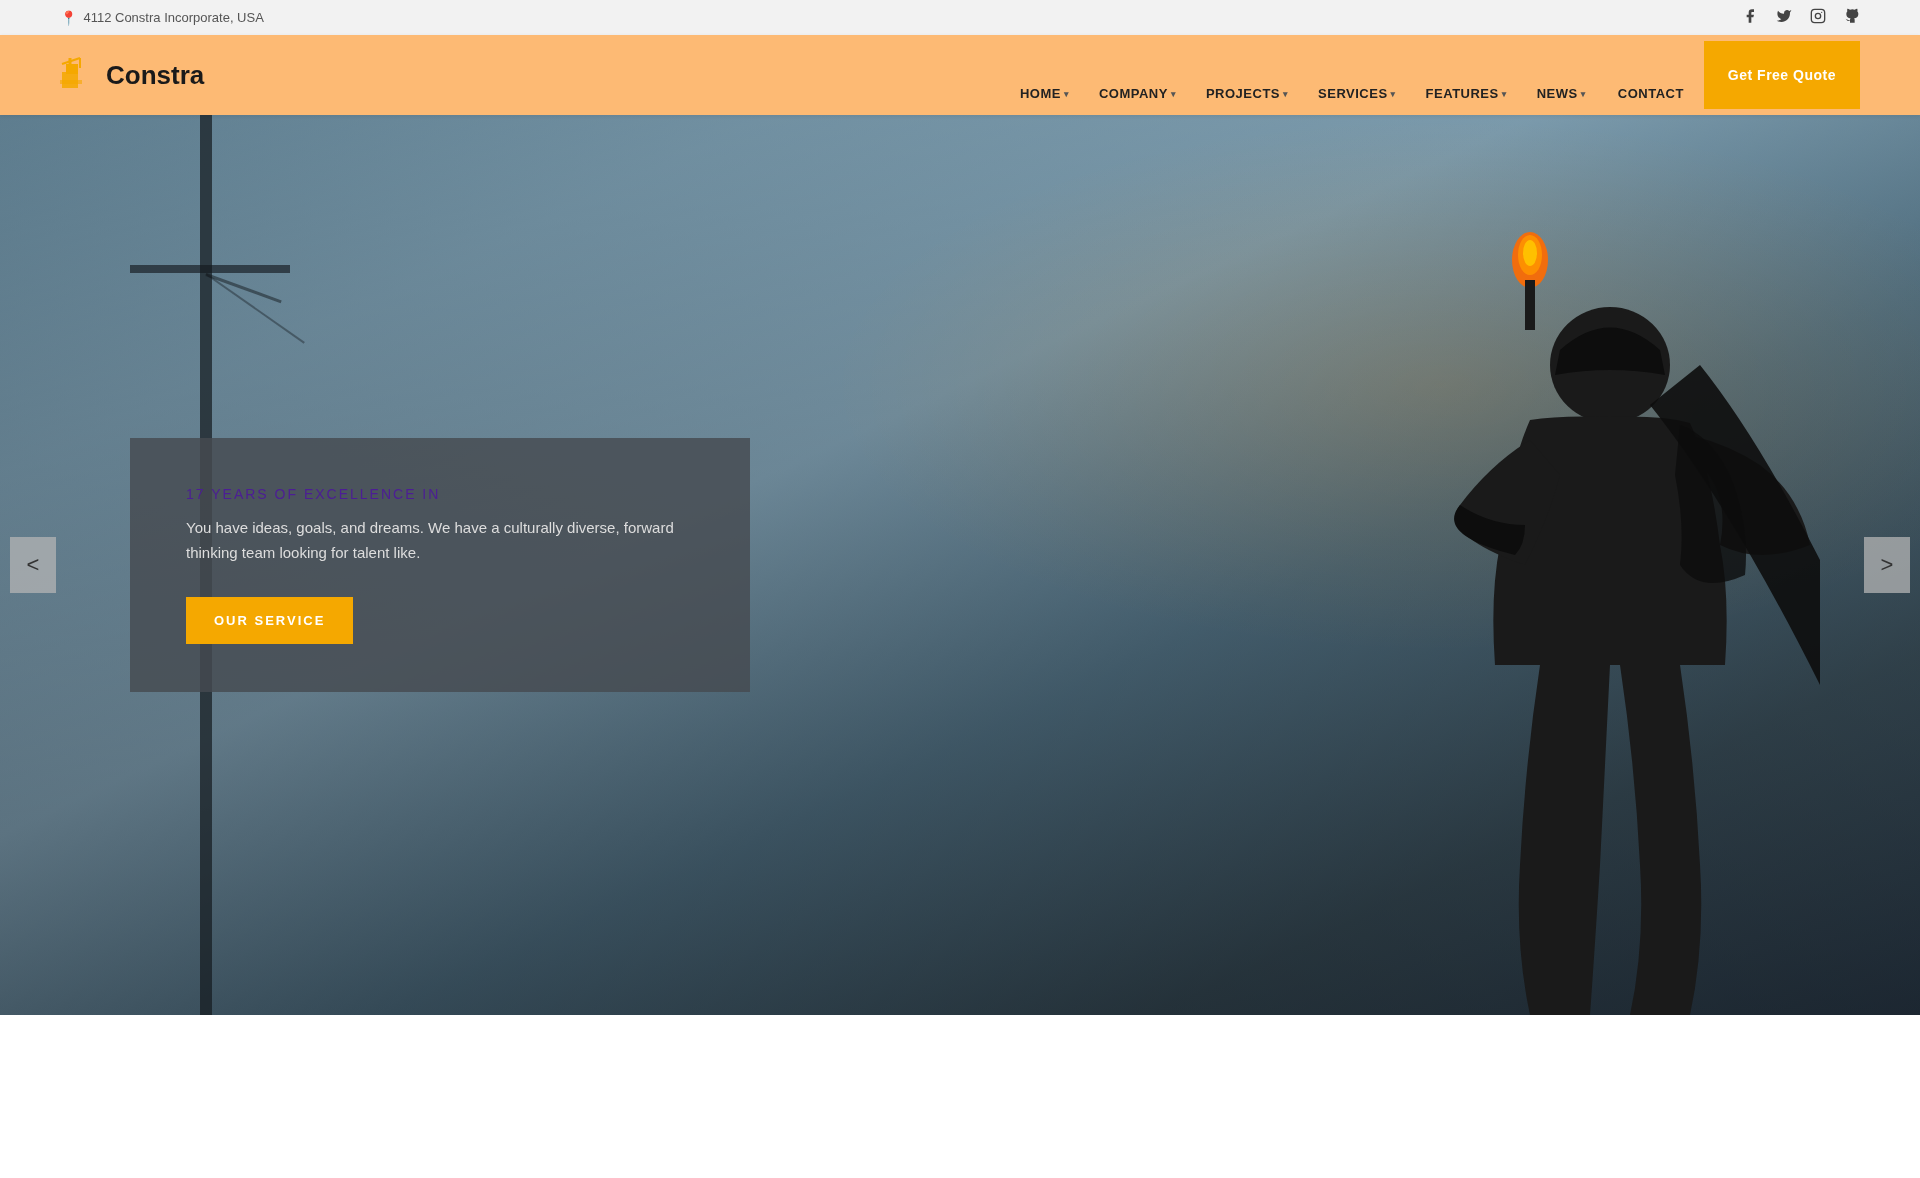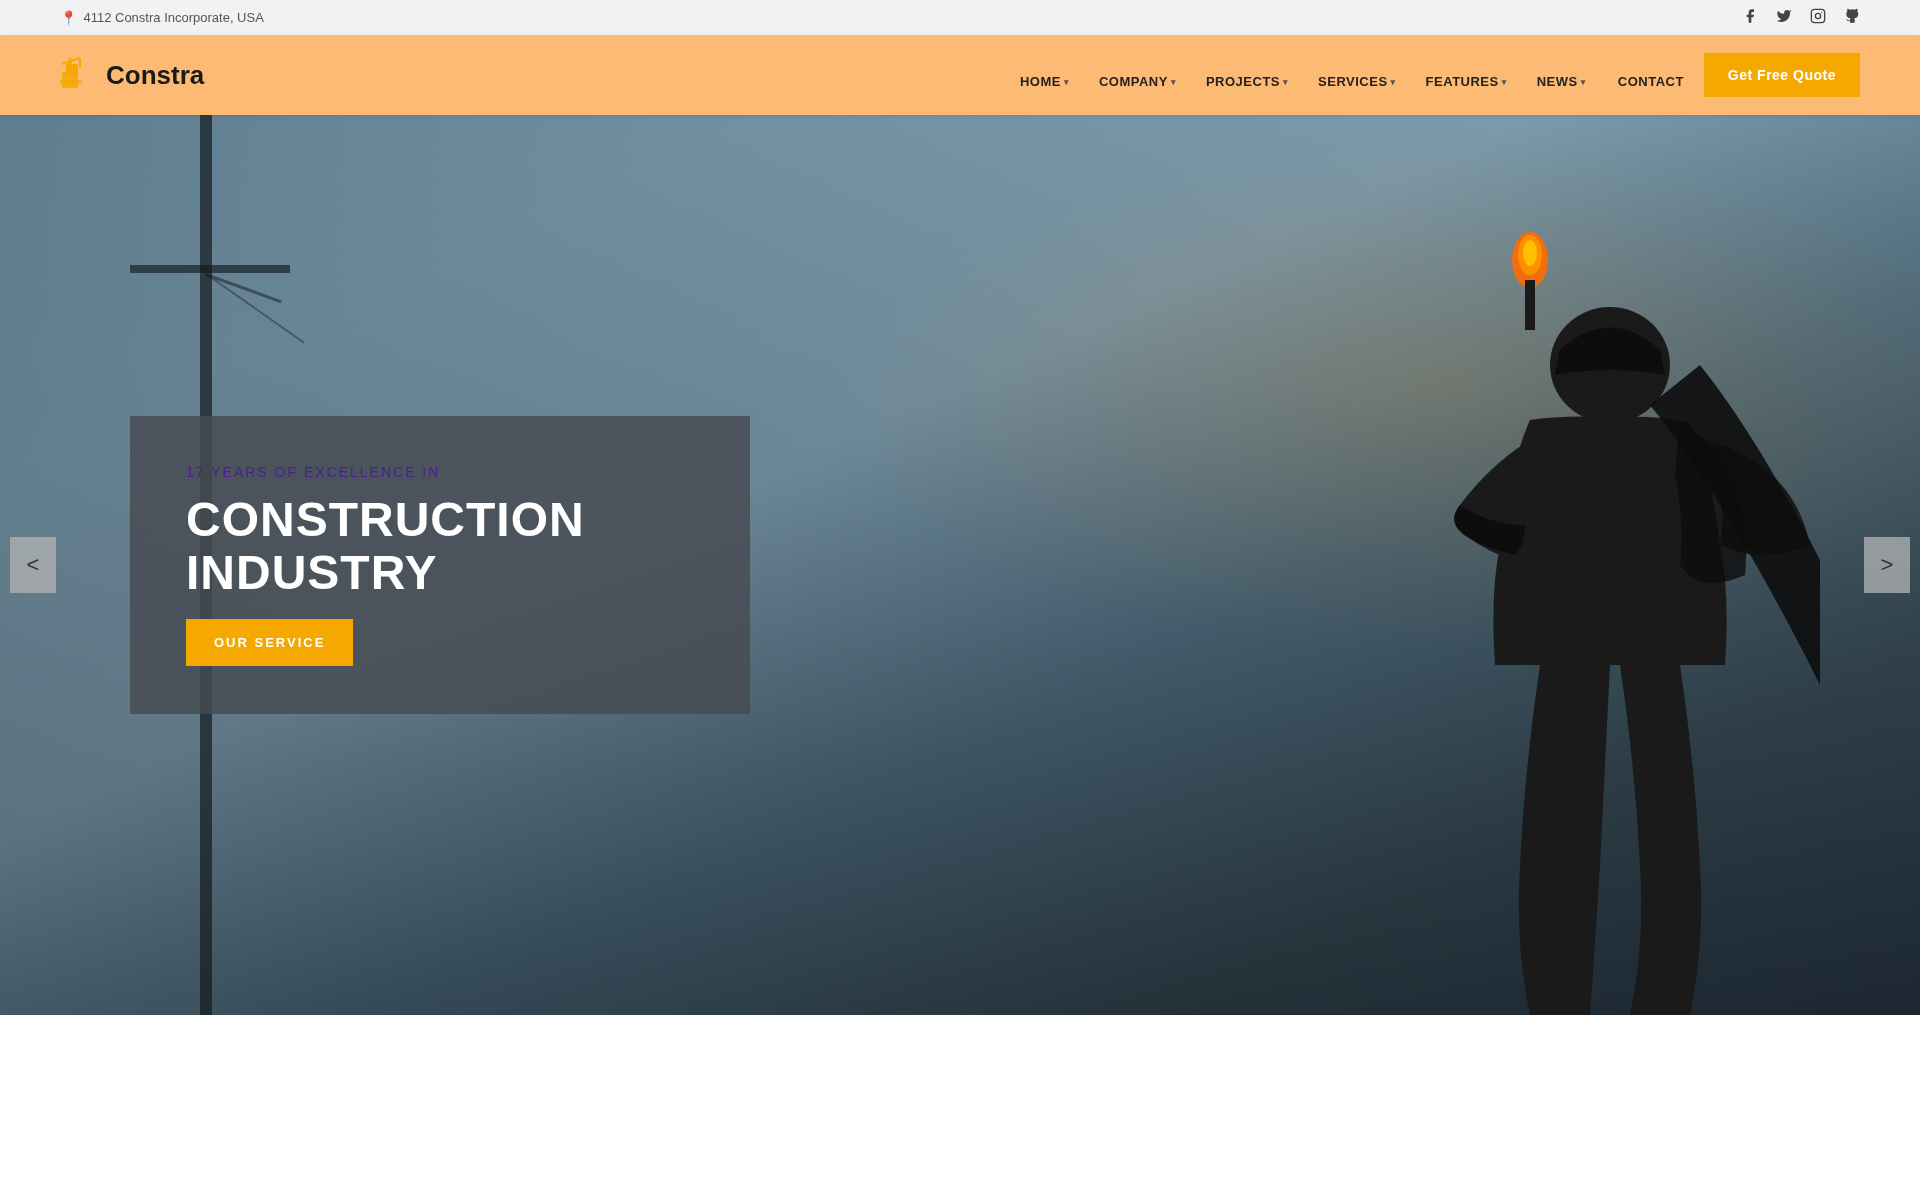--- a/index.html
+++ b/index.html
@@ -79,21 +79,21 @@
     }
     .nav-item .chevron {
       font-size: 9px;
       color: #555;
     }
     .nav-contact { padding: 8px 14px; }
     .btn-quote {
       background: #f5a800;
       color: #fff;
       border: none;
-      padding: 14px 24px;
+      padding: 26px 24px;
       font-size: 14px;
       font-weight: 700;
       cursor: pointer;
       letter-spacing: 0.5px;
       text-transform: none;
     }
 
     
     .hero {
       position: relative;
@@ -363,19 +363,19 @@
 
       <path d="M320 500 Q305 600 300 700 Q295 780 310 850 L370 850 Q375 780 380 700 Q385 600 390 500 Z" fill="#1a1a1a"></path>
       <path d="M400 500 Q415 600 420 700 Q425 780 410 850 L470 850 Q485 780 480 700 Q475 600 460 500 Z" fill="#1a1a1a"></path>
 
       <path d="M460 260 Q490 270 510 310 Q530 360 525 410 Q480 430 460 400 Q465 360 455 310 Z" fill="#0d0d0d" opacity="0.8"></path>
     </svg>
   </div>
 
   <div class="hero-content">
     <p class="hero-subtitle">17 YEARS OF EXCELLENCE IN</p>
-    <h1 class="hero-title">CONSTRUCTION INDUSTRY</h1>
+    <p class="hero-desc">You have ideas, goals, and dreams. We have a culturally diverse, forward thinking team looking for talent like.</p>
     <button class="btn-service">OUR SERVICE</button>
   </div>
 
   <button class="slider-arrow slider-arrow-left">&lt;</button>
   <button class="slider-arrow slider-arrow-right">&gt;</button>
 </section>
 
 </body></html>

